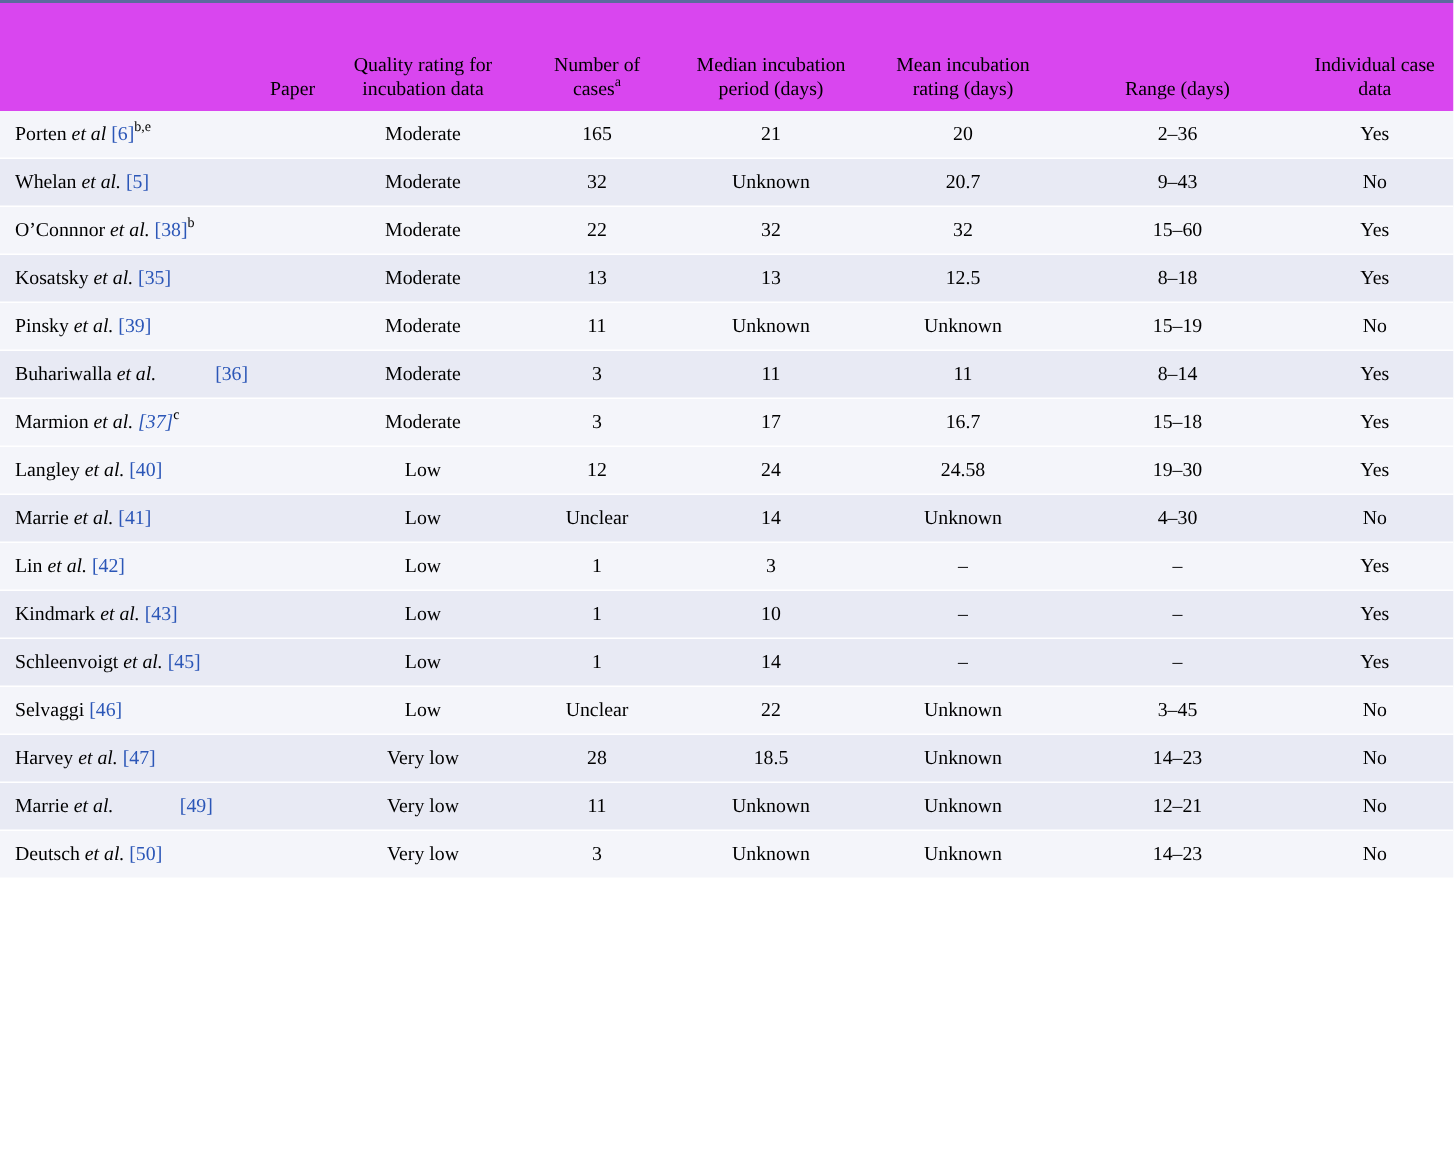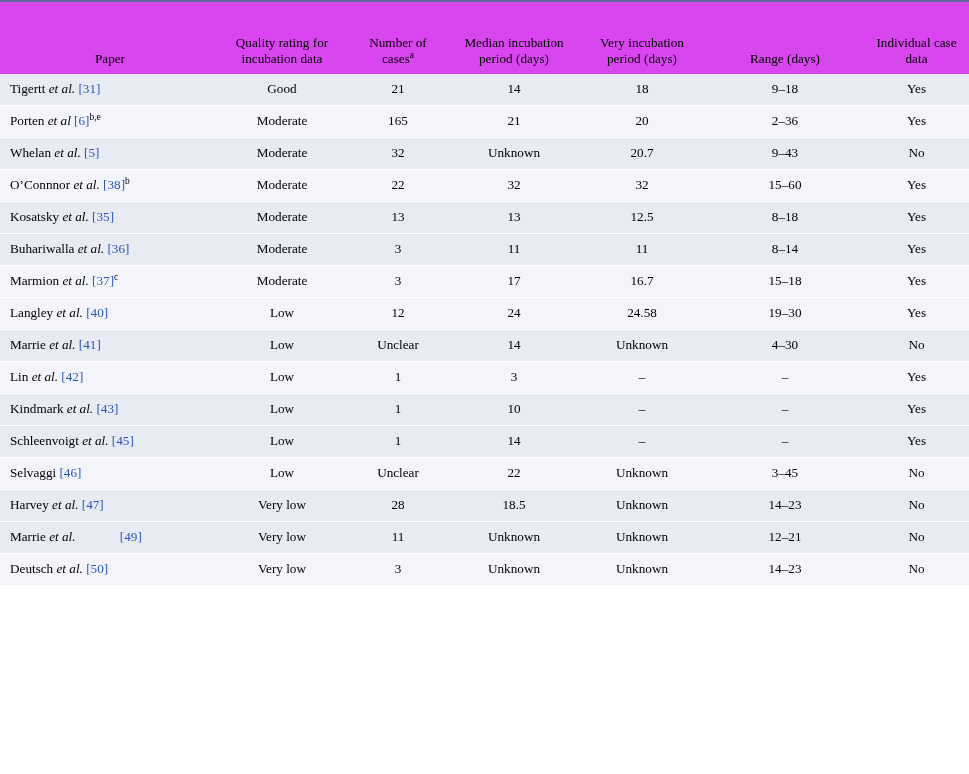--- a/index.html
+++ b/index.html
@@ -38,21 +38,21 @@
     color: #000;
     font-weight: normal;
     font-size: 13.2px;
     vertical-align: bottom;
     padding: 6px 8px 7px 8px;
     line-height: 1.22;
     border: none;
     text-align: center;
   }
   thead th.left {
-    text-align: center;
+    text-align: right;
     padding-left: 10px;
   }
   thead tr {
     height: 72px;
   }
   tbody td {
     padding: 6px 8px;
     line-height: 1.25;
     text-align: center;
     vertical-align: middle;
@@ -95,35 +95,26 @@
       <col class="c-mean">
       <col class="c-range">
       <col class="c-ind">
     </colgroup>
     <thead>
       <tr>
         <th class="left"><span>Paper</span></th>
         <th><span>Quality rating for incubation data</span></th>
         <th><span>Number of cases</span><sup>a</sup></th>
         <th><span>Median incubation period (days)</span></th>
-        <th><span>Very incubation period (days)</span></th>
+        <th><span>Mean incubation rating (days)</span></th>
         <th><span>Range (days)</span></th>
         <th><span>Individual case data</span></th>
       </tr>
     </thead>
     <tbody id="tbody">
-        <tr class="odd">
-          <td class="left"><span>Tigertt</span> <span class="it">et al.</span> <a class="ref" href="#" style="text-decoration: none;">[31]</a></td>
-          <td>Good</td>
-          <td>21</td>
-          <td>14</td>
-          <td>18</td>
-          <td>9–18</td>
-          <td>Yes</td>
-        </tr>
         <tr class="even">
           <td class="left"><span>Porten</span> <span class="it">et al</span> <a class="ref" href="#" style="text-decoration: none;">[6]</a><sup>b,e</sup></td>
           <td>Moderate</td>
           <td>165</td>
           <td>21</td>
           <td>20</td>
           <td>2–36</td>
           <td>Yes</td>
         </tr>
         <tr class="odd">
@@ -146,31 +137,40 @@
         </tr>
         <tr class="odd">
           <td class="left"><span>Kosatsky</span> <span class="it">et al.</span> <a class="ref" href="#" style="text-decoration: none;">[35]</a></td>
           <td>Moderate</td>
           <td>13</td>
           <td>13</td>
           <td>12.5</td>
           <td>8–18</td>
           <td>Yes</td>
         </tr>
-        <tr class="odd">
-          <td class="left"><span>Buhariwalla</span> <span class="it">et al.</span> <a class="ref" href="#" style="text-decoration: none;">[36]</a></td>
+        <tr class="even">
+          <td class="left"><span>Pinsky</span> <span class="it">et al.</span> <a class="ref" href="#" style="text-decoration: none;">[39]</a></td>
+          <td>Moderate</td>
+          <td>11</td>
+          <td>Unknown</td>
+          <td>Unknown</td>
+          <td>15–19</td>
+          <td>No</td>
+        </tr>
+        <tr class="odd">
+          <td class="left"><span>Buhariwalla</span> <span class="it">et al.</span> <a class="ref" href="#" style="text-decoration: none; margin-left: 36px;">[36]</a></td>
           <td>Moderate</td>
           <td>3</td>
           <td>11</td>
           <td>11</td>
           <td>8–14</td>
           <td>Yes</td>
         </tr>
         <tr class="even">
-          <td class="left"><span>Marmion</span> <span class="it">et al.</span> <a class="ref" href="#" style="text-decoration: none;">[37]</a><sup>c</sup></td>
+          <td class="left"><span>Marmion</span> <span class="it">et al.</span> <a class="ref" href="#" style="text-decoration: none; font-style: italic;">[37]</a><sup>c</sup></td>
           <td>Moderate</td>
           <td>3</td>
           <td>17</td>
           <td>16.7</td>
           <td>15–18</td>
           <td>Yes</td>
         </tr>
         <tr class="even">
           <td class="left"><span>Langley</span> <span class="it">et al.</span> <a class="ref" href="#" style="text-decoration: none;">[40]</a></td>
           <td>Low</td>

